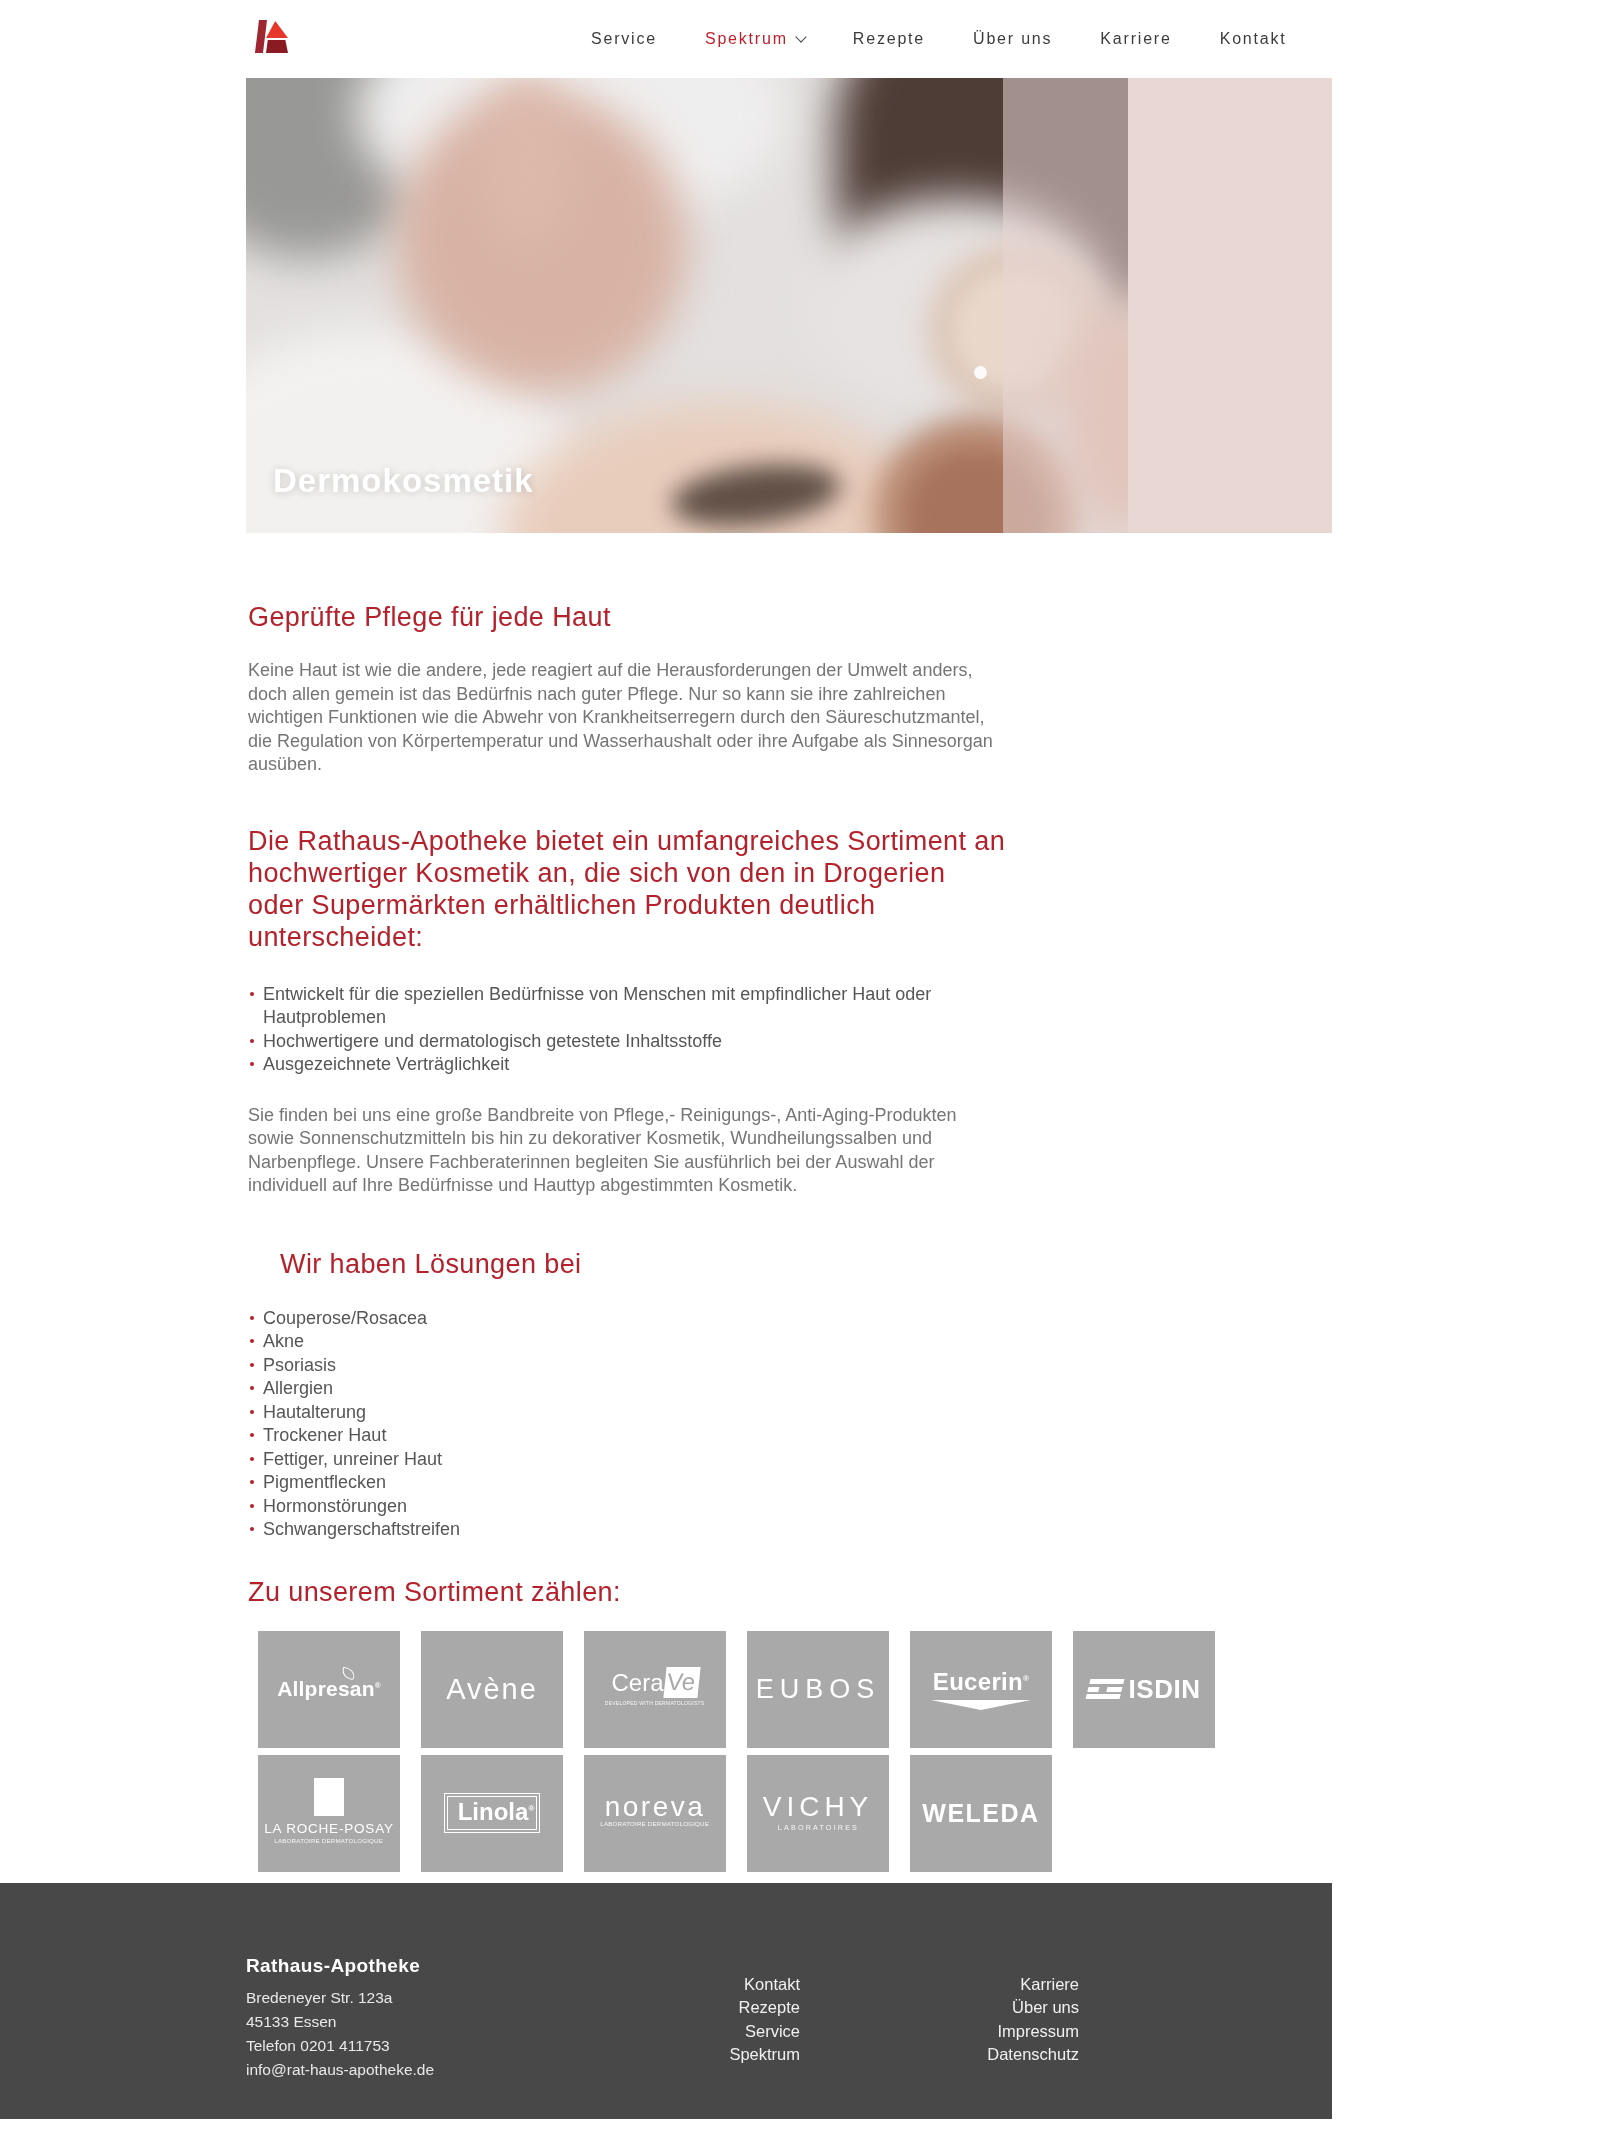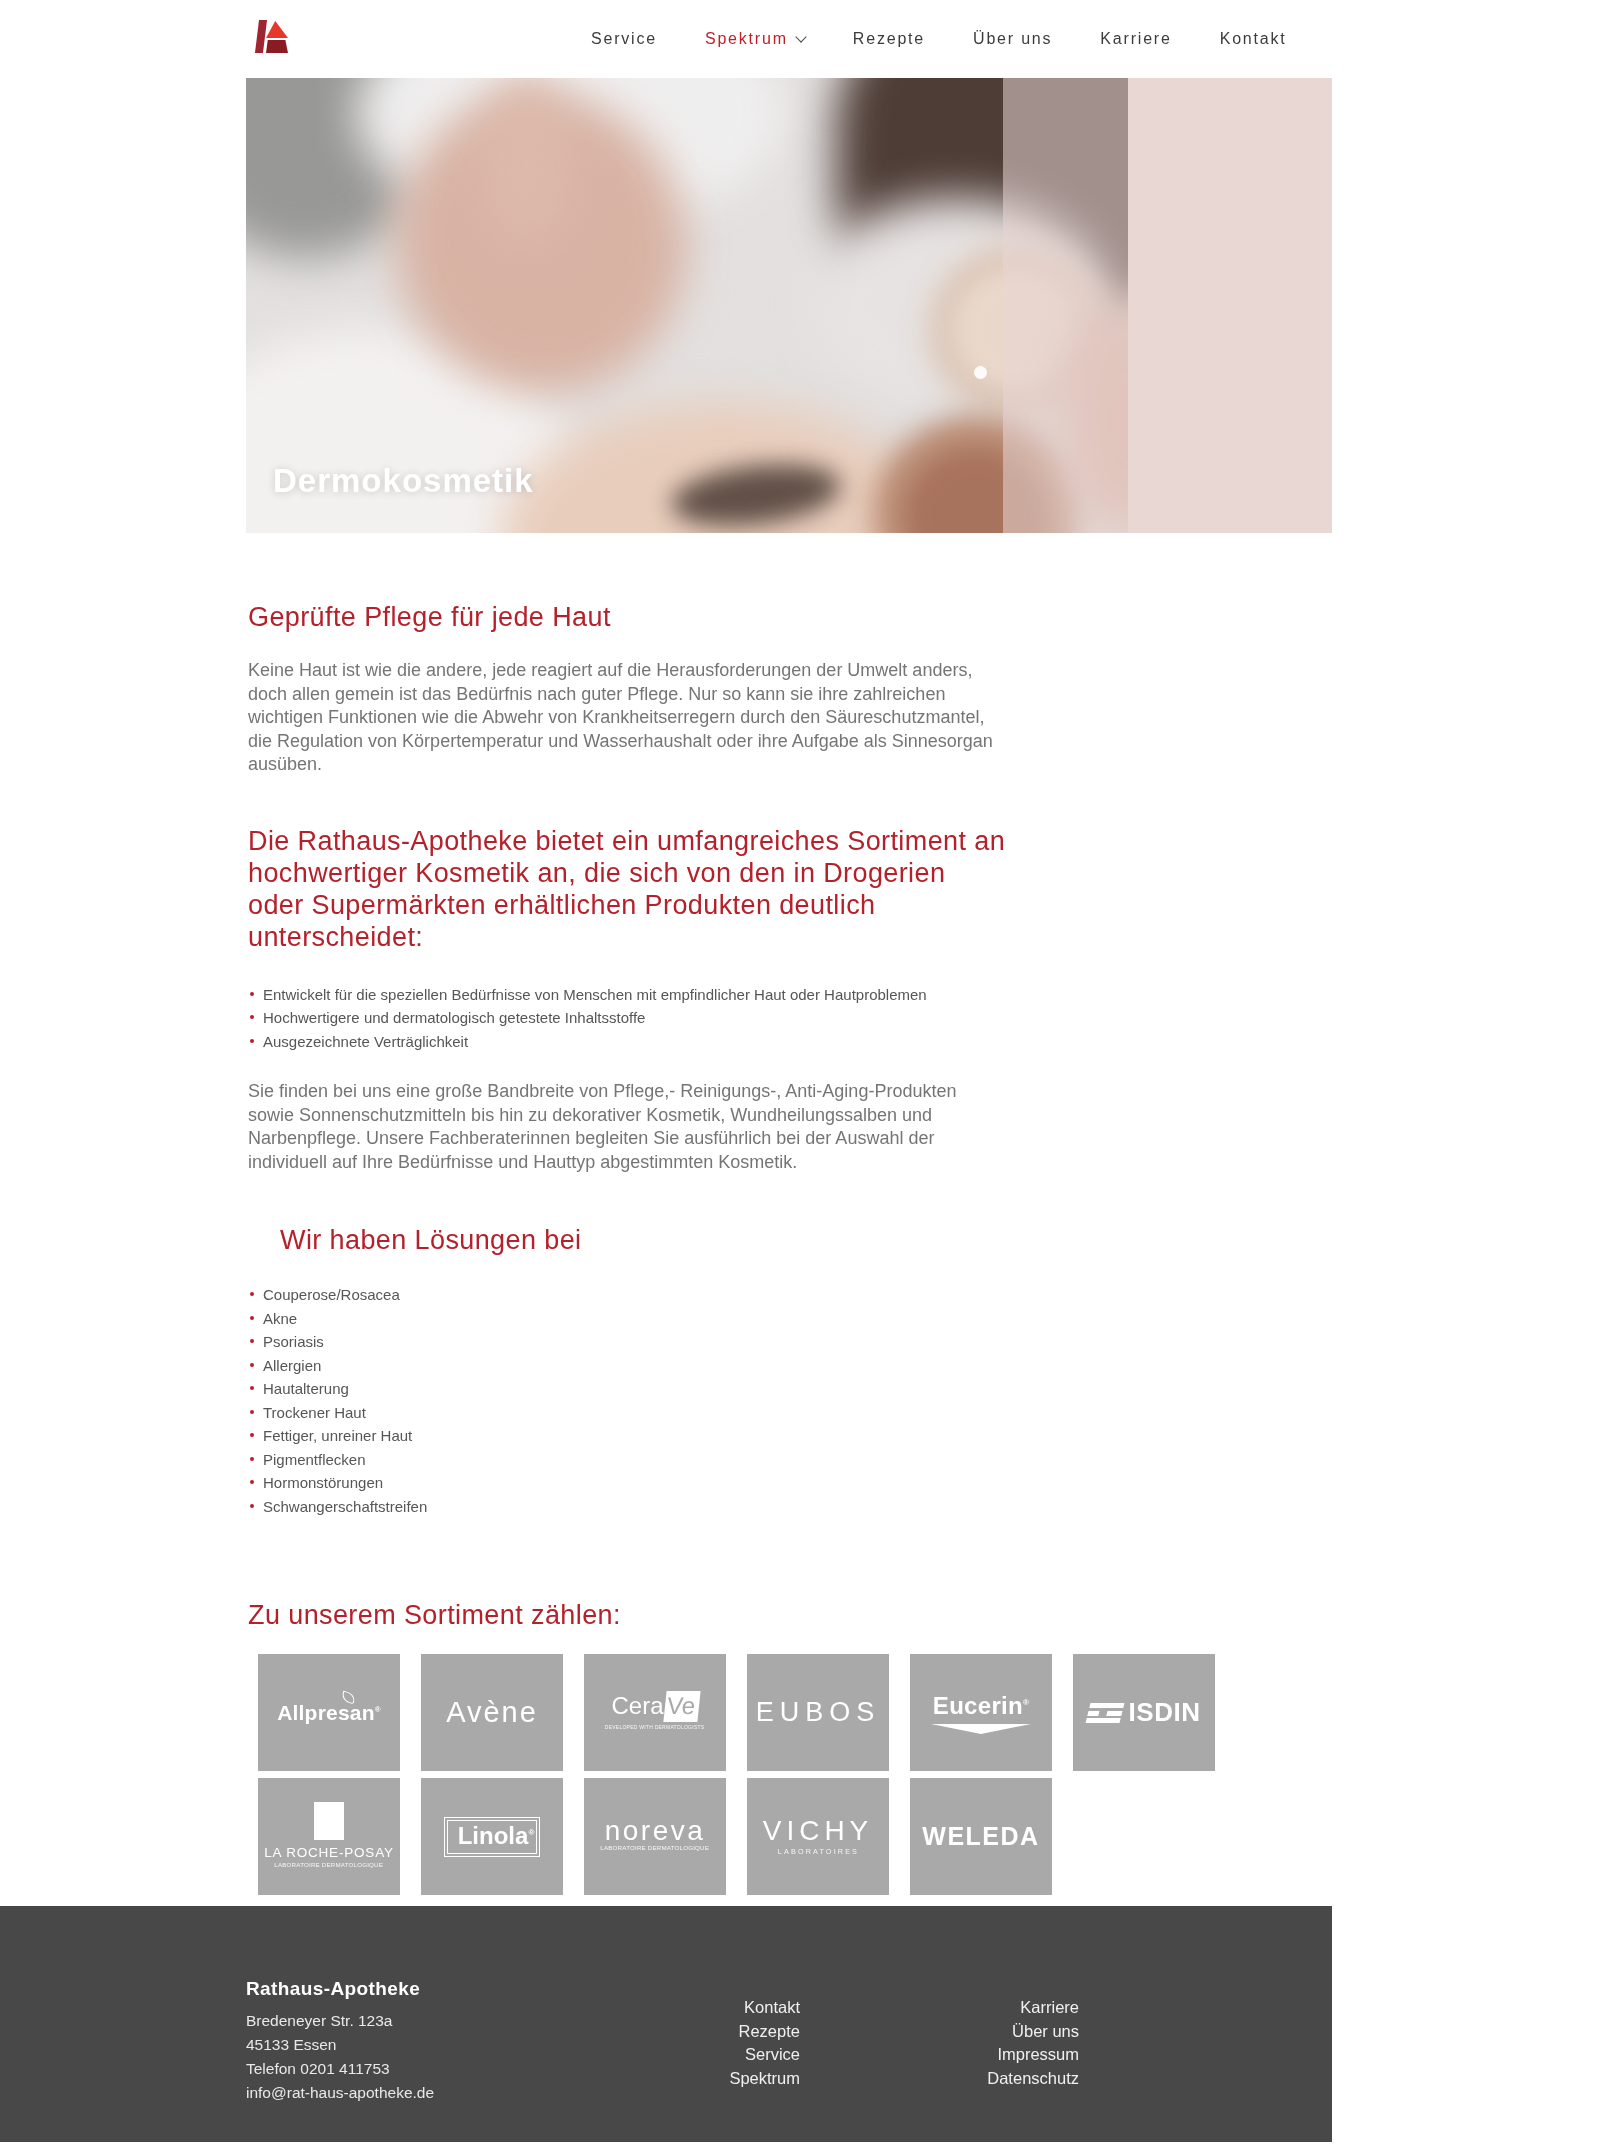--- a/index.html
+++ b/index.html
@@ -42,26 +42,26 @@
 
   
   main{padding-left:248px;}
   h2{margin:0;font-weight:500;color:#b5212b;font-size:27px;letter-spacing:.4px;}
   .h-intro{margin-top:69px;}
   p{margin:0;font-size:18px;line-height:23.5px;color:#757575;width:745px;}
   .p-intro{margin-top:26px;}
   .h-claim{margin-top:48px;width:760px;line-height:32px;}
   ul{margin:0;padding:0;list-style:none;}
   .bullets{margin-top:30px;width:745px;}
-  .bullets li{position:relative;padding-left:15px;font-size:15px;line-height:23.5px;color:#565656;}
+  .bullets li{position:relative;padding-left:15px;font-size:18px;line-height:23.5px;color:#565656;}
   .bullets li::before{content:"";position:absolute;left:2px;top:9px;width:4px;height:4px;border-radius:50%;background:#b5212b;}
   .p-claim{margin-top:27px;}
   .h-solutions{margin-top:51px;margin-left:32px;}
   .list-solutions{margin-top:27px;}
-  .h-brands{margin-top:82px;}
+  .h-brands{margin-top:35px;}
 
   
   .brand-grid{margin-top:23px;margin-left:10px;display:grid;grid-template-columns:repeat(6,142px);grid-auto-rows:117px;gap:7px 21px;width:897px;}
   .tile{background:#a9a9a9;color:#fff;display:flex;flex-direction:column;align-items:center;justify-content:center;cursor:pointer;overflow:hidden;}
   .tile sup{font-size:8px;vertical-align:super;}
   .lg-allpresan{position:relative;font-weight:700;font-size:21px;letter-spacing:.2px;}
   .leaf{position:absolute;right:26px;top:-9px;width:11px;height:9px;border:1.5px solid #fff;border-radius:0 100% 30% 100%;transform:rotate(12deg);}
   .lg-avene{font-family:Liberation Sans, sans-serif;font-size:29px;letter-spacing:2px;}
   .lg-babor{font-size:24px;letter-spacing:1px;display:flex;align-items:baseline;}
   .bo{position:relative;display:inline-block;}

